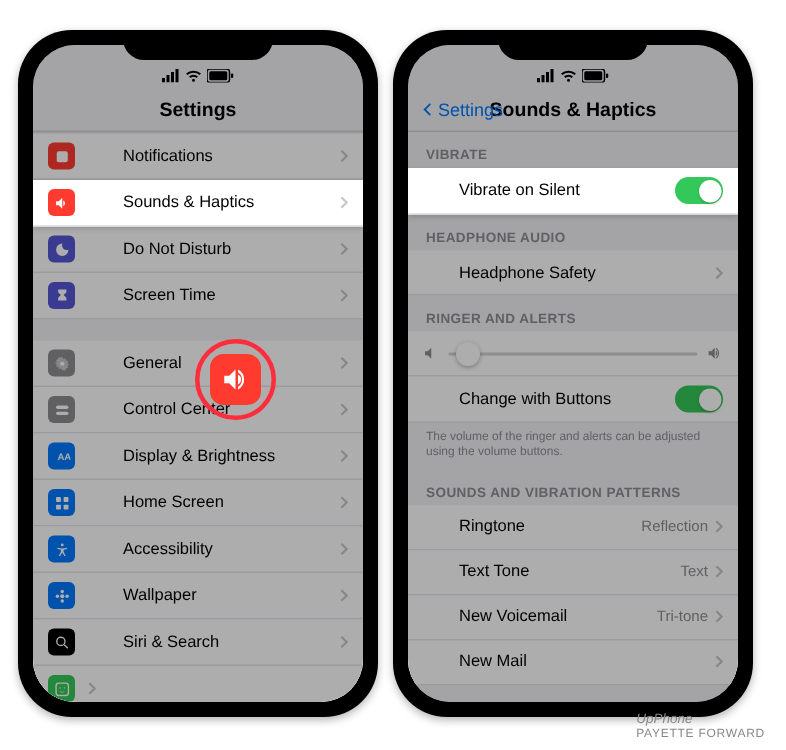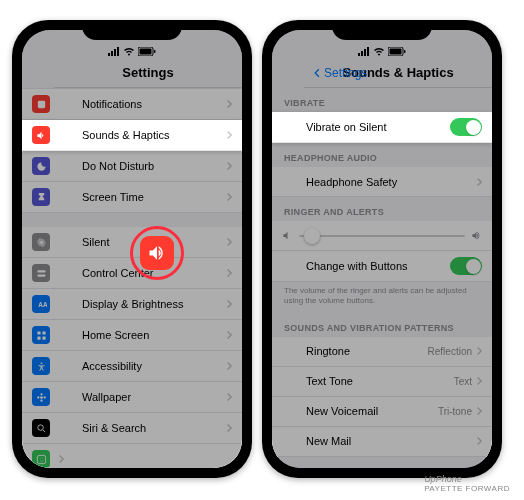--- a/index.html
+++ b/index.html
@@ -5,21 +5,21 @@
 * { margin:0; padding:0; box-sizing:border-box; font-family:-apple-system,"Helvetica Neue",Arial,sans-serif; -webkit-font-smoothing:antialiased; }
 body { background:#fff; width:524px; height:500px; position:relative; overflow:hidden; }
 .stage { display:flex; gap:10px; padding:20px 12px; }
 .phone { width:240px; height:458px; background:#000; border-radius:36px; position:relative; padding:10px; box-shadow:0 2px 6px rgba(0,0,0,.3); }
 .screen { width:100%; height:100%; background:#f2f2f7; border-radius:28px; overflow:hidden; position:relative; }
 .dim::after { content:""; position:absolute; inset:0; background:rgba(0,0,0,.32); pointer-events:none; border-radius:28px; z-index:5; }
 .notch { position:absolute; top:0; left:50%; transform:translateX(-50%); width:100px; height:20px; background:#000; border-radius:0 0 14px 14px; z-index:20; }
 .statusbar { height:28px; display:flex; justify-content:space-between; align-items:center; padding:0 14px; font-size:11px; font-weight:600; color:#000;flex-direction:column; }
 .status-icons { display:flex; align-items:center; gap:3px; }
 .status-icons span { display:inline-block; }
-.header { height:30px; display:flex; align-items:center; justify-content:center; border-bottom:1px solid #d1d1d6; background:#f2f2f7; position:relative;margin-left:32px; }
+.header { height:30px; display:flex; align-items:center; justify-content:center; border-bottom:1px solid #d1d1d6; background:#f2f2f7; position:relative; }
 .header .title { font-size:13px; font-weight:600; }
 .header .back { position:absolute; left:8px; display:flex; align-items:center; color:#007aff; font-size:12px; gap:2px; }
 .back svg { width:10px; height:10px; }
 .list { overflow-y:hidden; height:calc(100% - 58px); }
 .group-label { font-size:9px; color:#8e8e93; padding:10px 12px 4px; text-transform:uppercase; letter-spacing:.3px;font-weight:bold; }
 .group-note { font-size:8px; color:#8e8e93; padding:4px 12px 6px; line-height:1.3; }
 .row { background:#fff; border-bottom:1px solid #e5e5ea; display:flex; align-items:center; padding:6px 10px; min-height:30px; position:relative; }
 .row:first-of-type { border-top:1px solid #e5e5ea; }
 .row .icon { width:18px; height:18px; border-radius:4px; margin-right:8px; display:flex; align-items:center; justify-content:center; flex-shrink:0; }
 .icon svg { width:11px; height:11px; fill:#fff; }
@@ -121,21 +121,21 @@
             </svg>
           </div>
           <div class="spacer"></div>
           <div class="row">
             <span class="icon bg-gray">
               <svg viewBox="0 0 24 24">
                 <circle cx="12" cy="12" r="3" fill="#fff"></circle>
                 <path fill="#fff" d="M12 2l1.5 3 3-1 1 3 3 1.5-1 3 3 1.5-3 1.5 1 3-3 1.5-1 3-3-1L12 22l-1.5-3-3 1-1-3L3 15.5l1-3L1 11l3-1.5-1-3 3-1.5 1-3 3 1z" opacity=".5"></path>
               </svg>
             </span>
-            <span class="label">Silent</span>
+            <span class="label">General</span>
             <svg class="chev" viewBox="0 0 8 14">
               <path d="M2 2l5 5-5 5"></path>
             </svg>
           </div>
           <div class="row">
             <span class="icon bg-gray">
               <svg viewBox="0 0 24 24">
                 <rect x="3" y="5" width="18" height="5" rx="2.5" fill="#fff"></rect>
                 <rect x="3" y="14" width="18" height="5" rx="2.5" fill="#fff"></rect>
               </svg>

